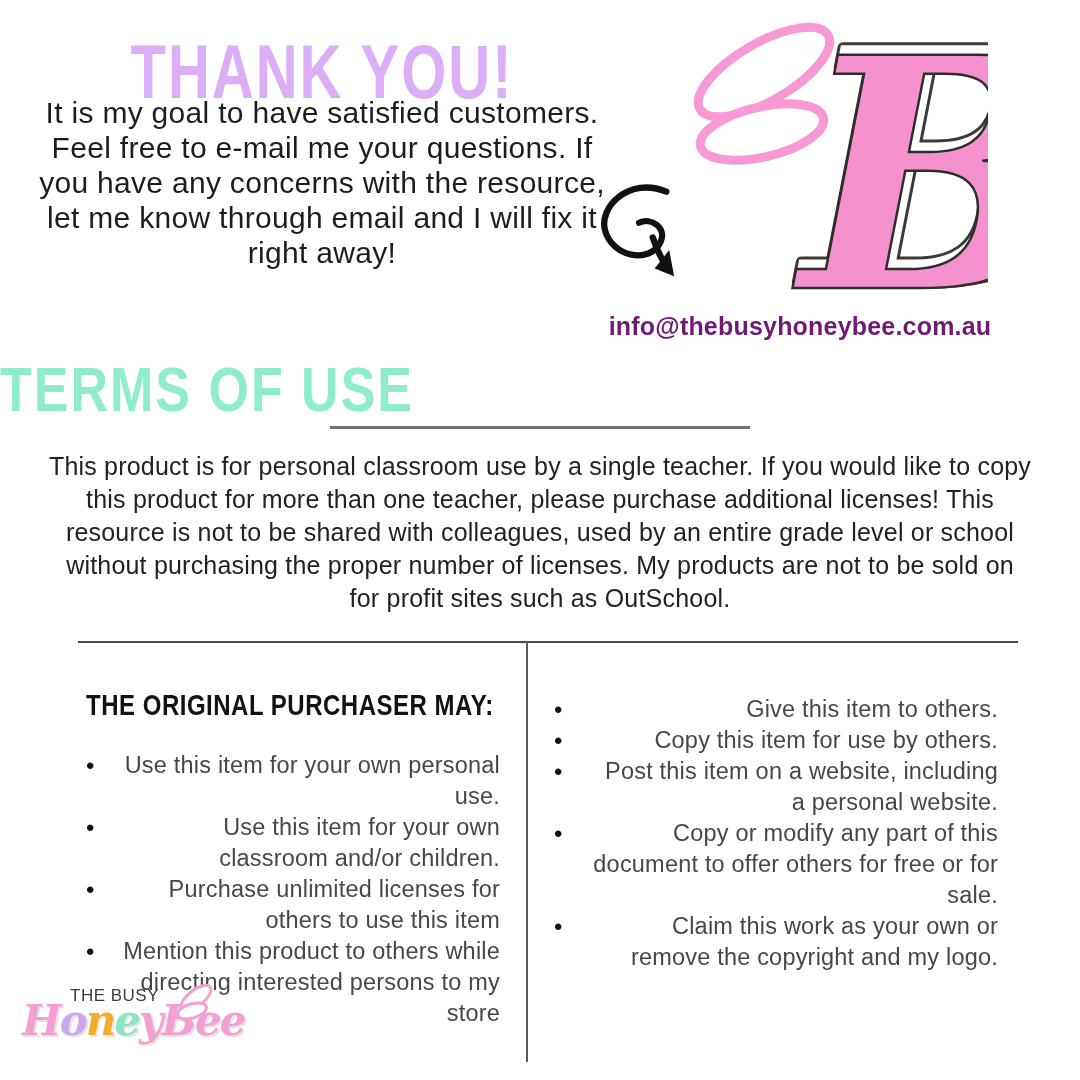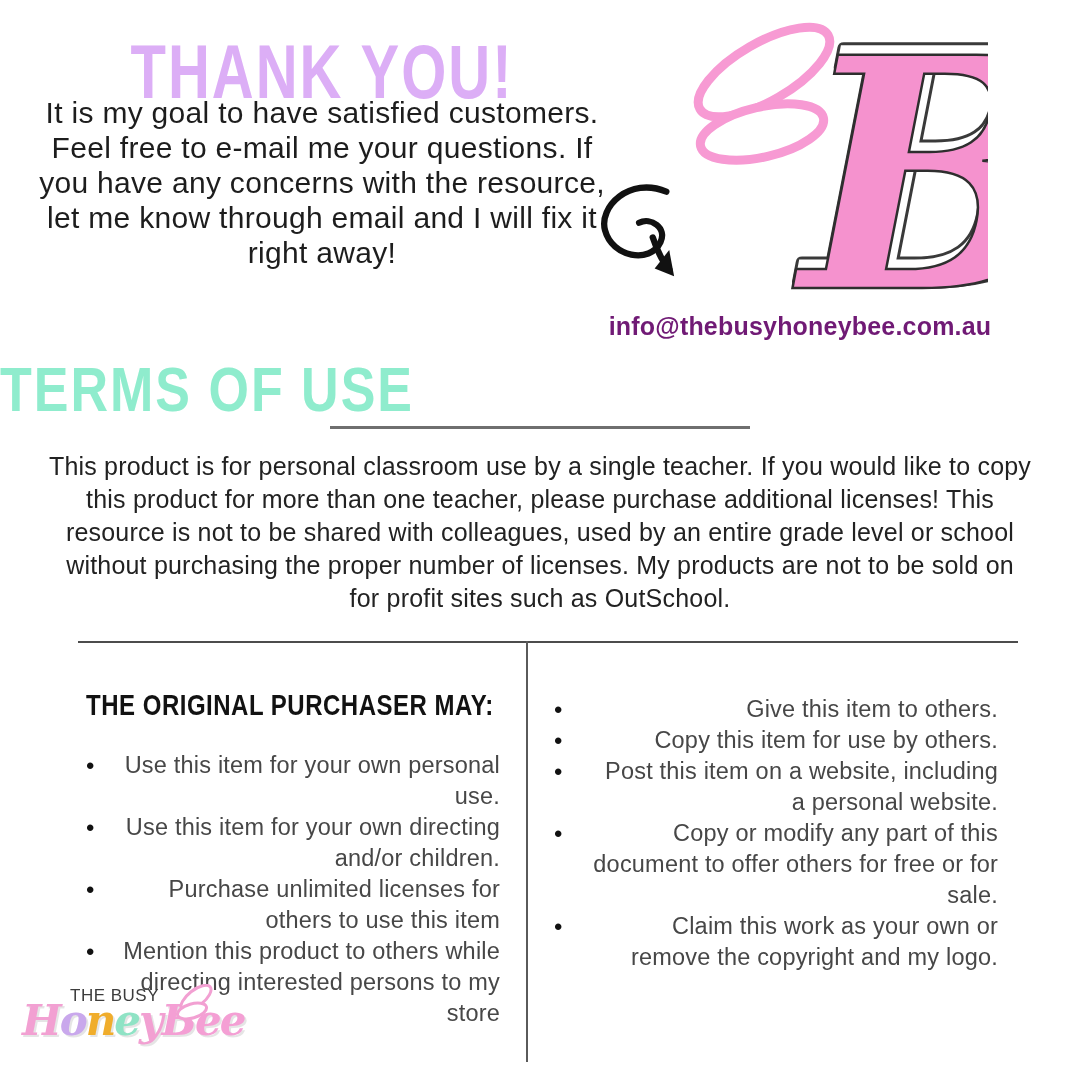--- a/index.html
+++ b/index.html
@@ -140,21 +140,21 @@
     <div class="col-head">
       <span class="col-head-text">THE ORIGINAL PURCHASER MAY:</span>
     </div>
     <ul class="bullet-list">
       <li class="bullet-item">
         <span class="bullet-dot">•</span>
         <span class="bullet-text">Use this item for your own personal use.</span>
       </li>
       <li class="bullet-item">
         <span class="bullet-dot">•</span>
-        <span class="bullet-text">Use this item for your own directing and/or children.</span>
+        <span class="bullet-text">Use this item for your own classroom and/or children.</span>
       </li>
       <li class="bullet-item">
         <span class="bullet-dot">•</span>
         <span class="bullet-text">Purchase unlimited licenses for others to use this item</span>
       </li>
       <li class="bullet-item">
         <span class="bullet-dot">•</span>
         <span class="bullet-text">Mention this product to others while directing interested persons to my store</span>
       </li>
     </ul>

